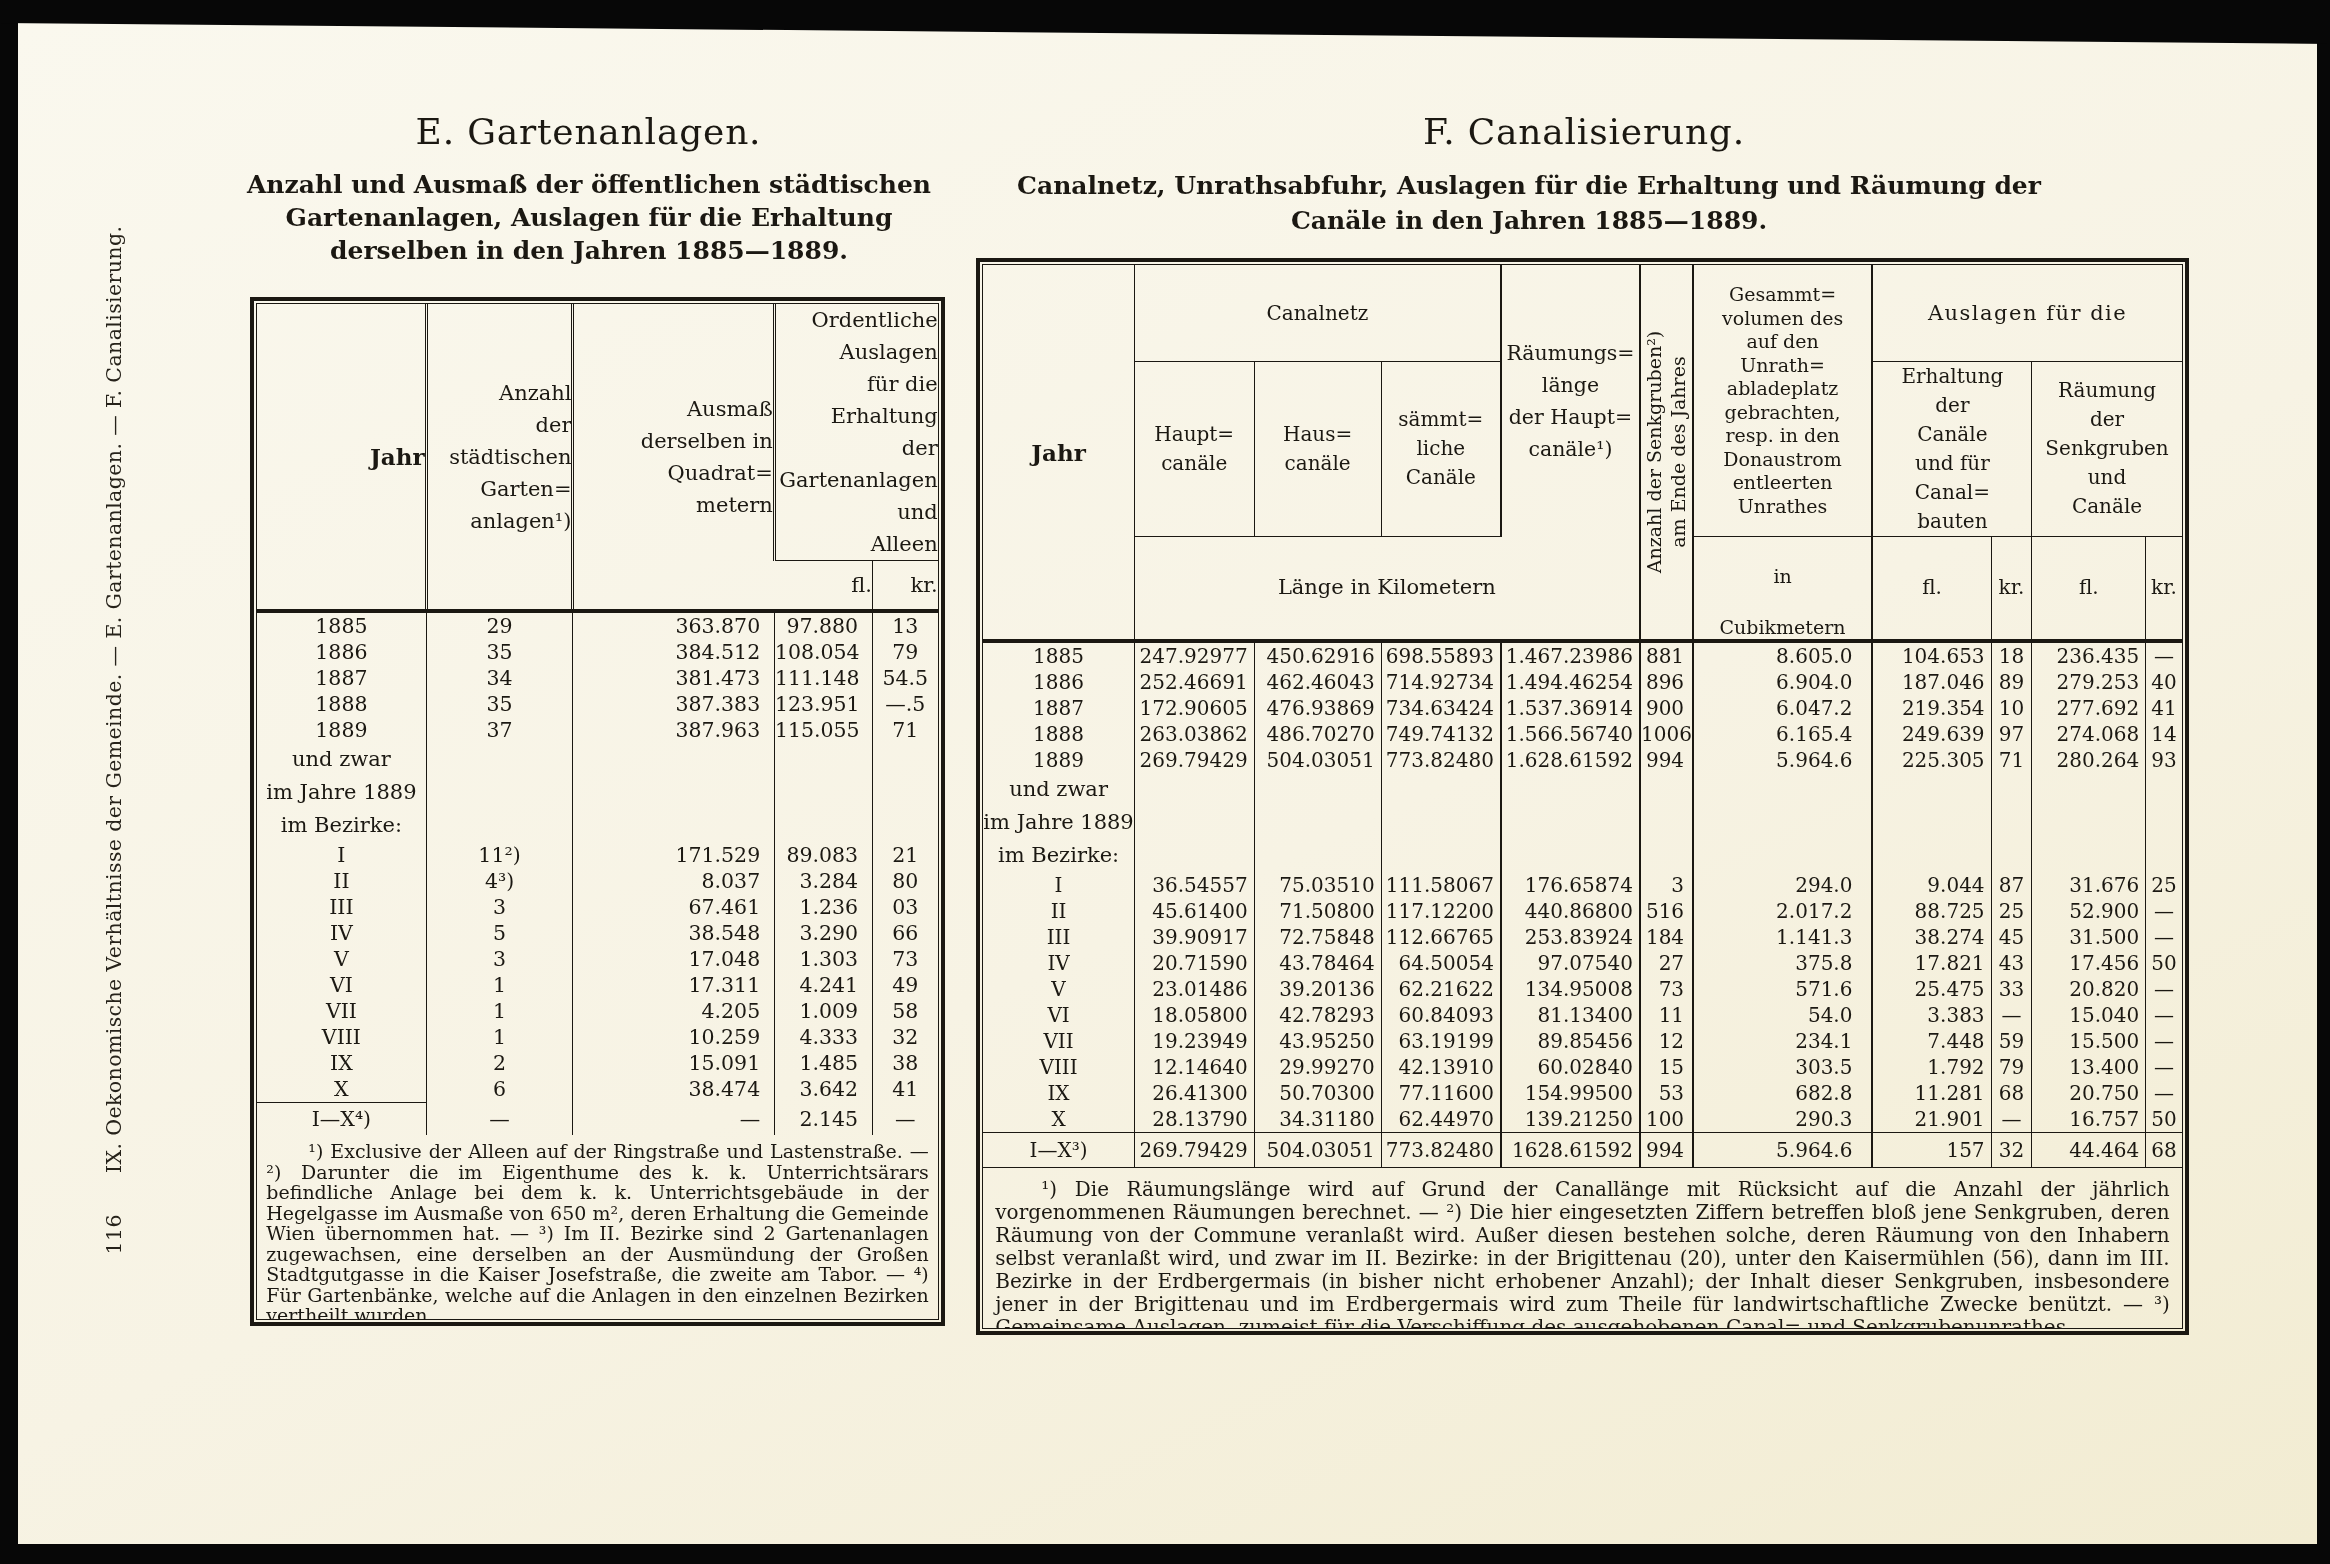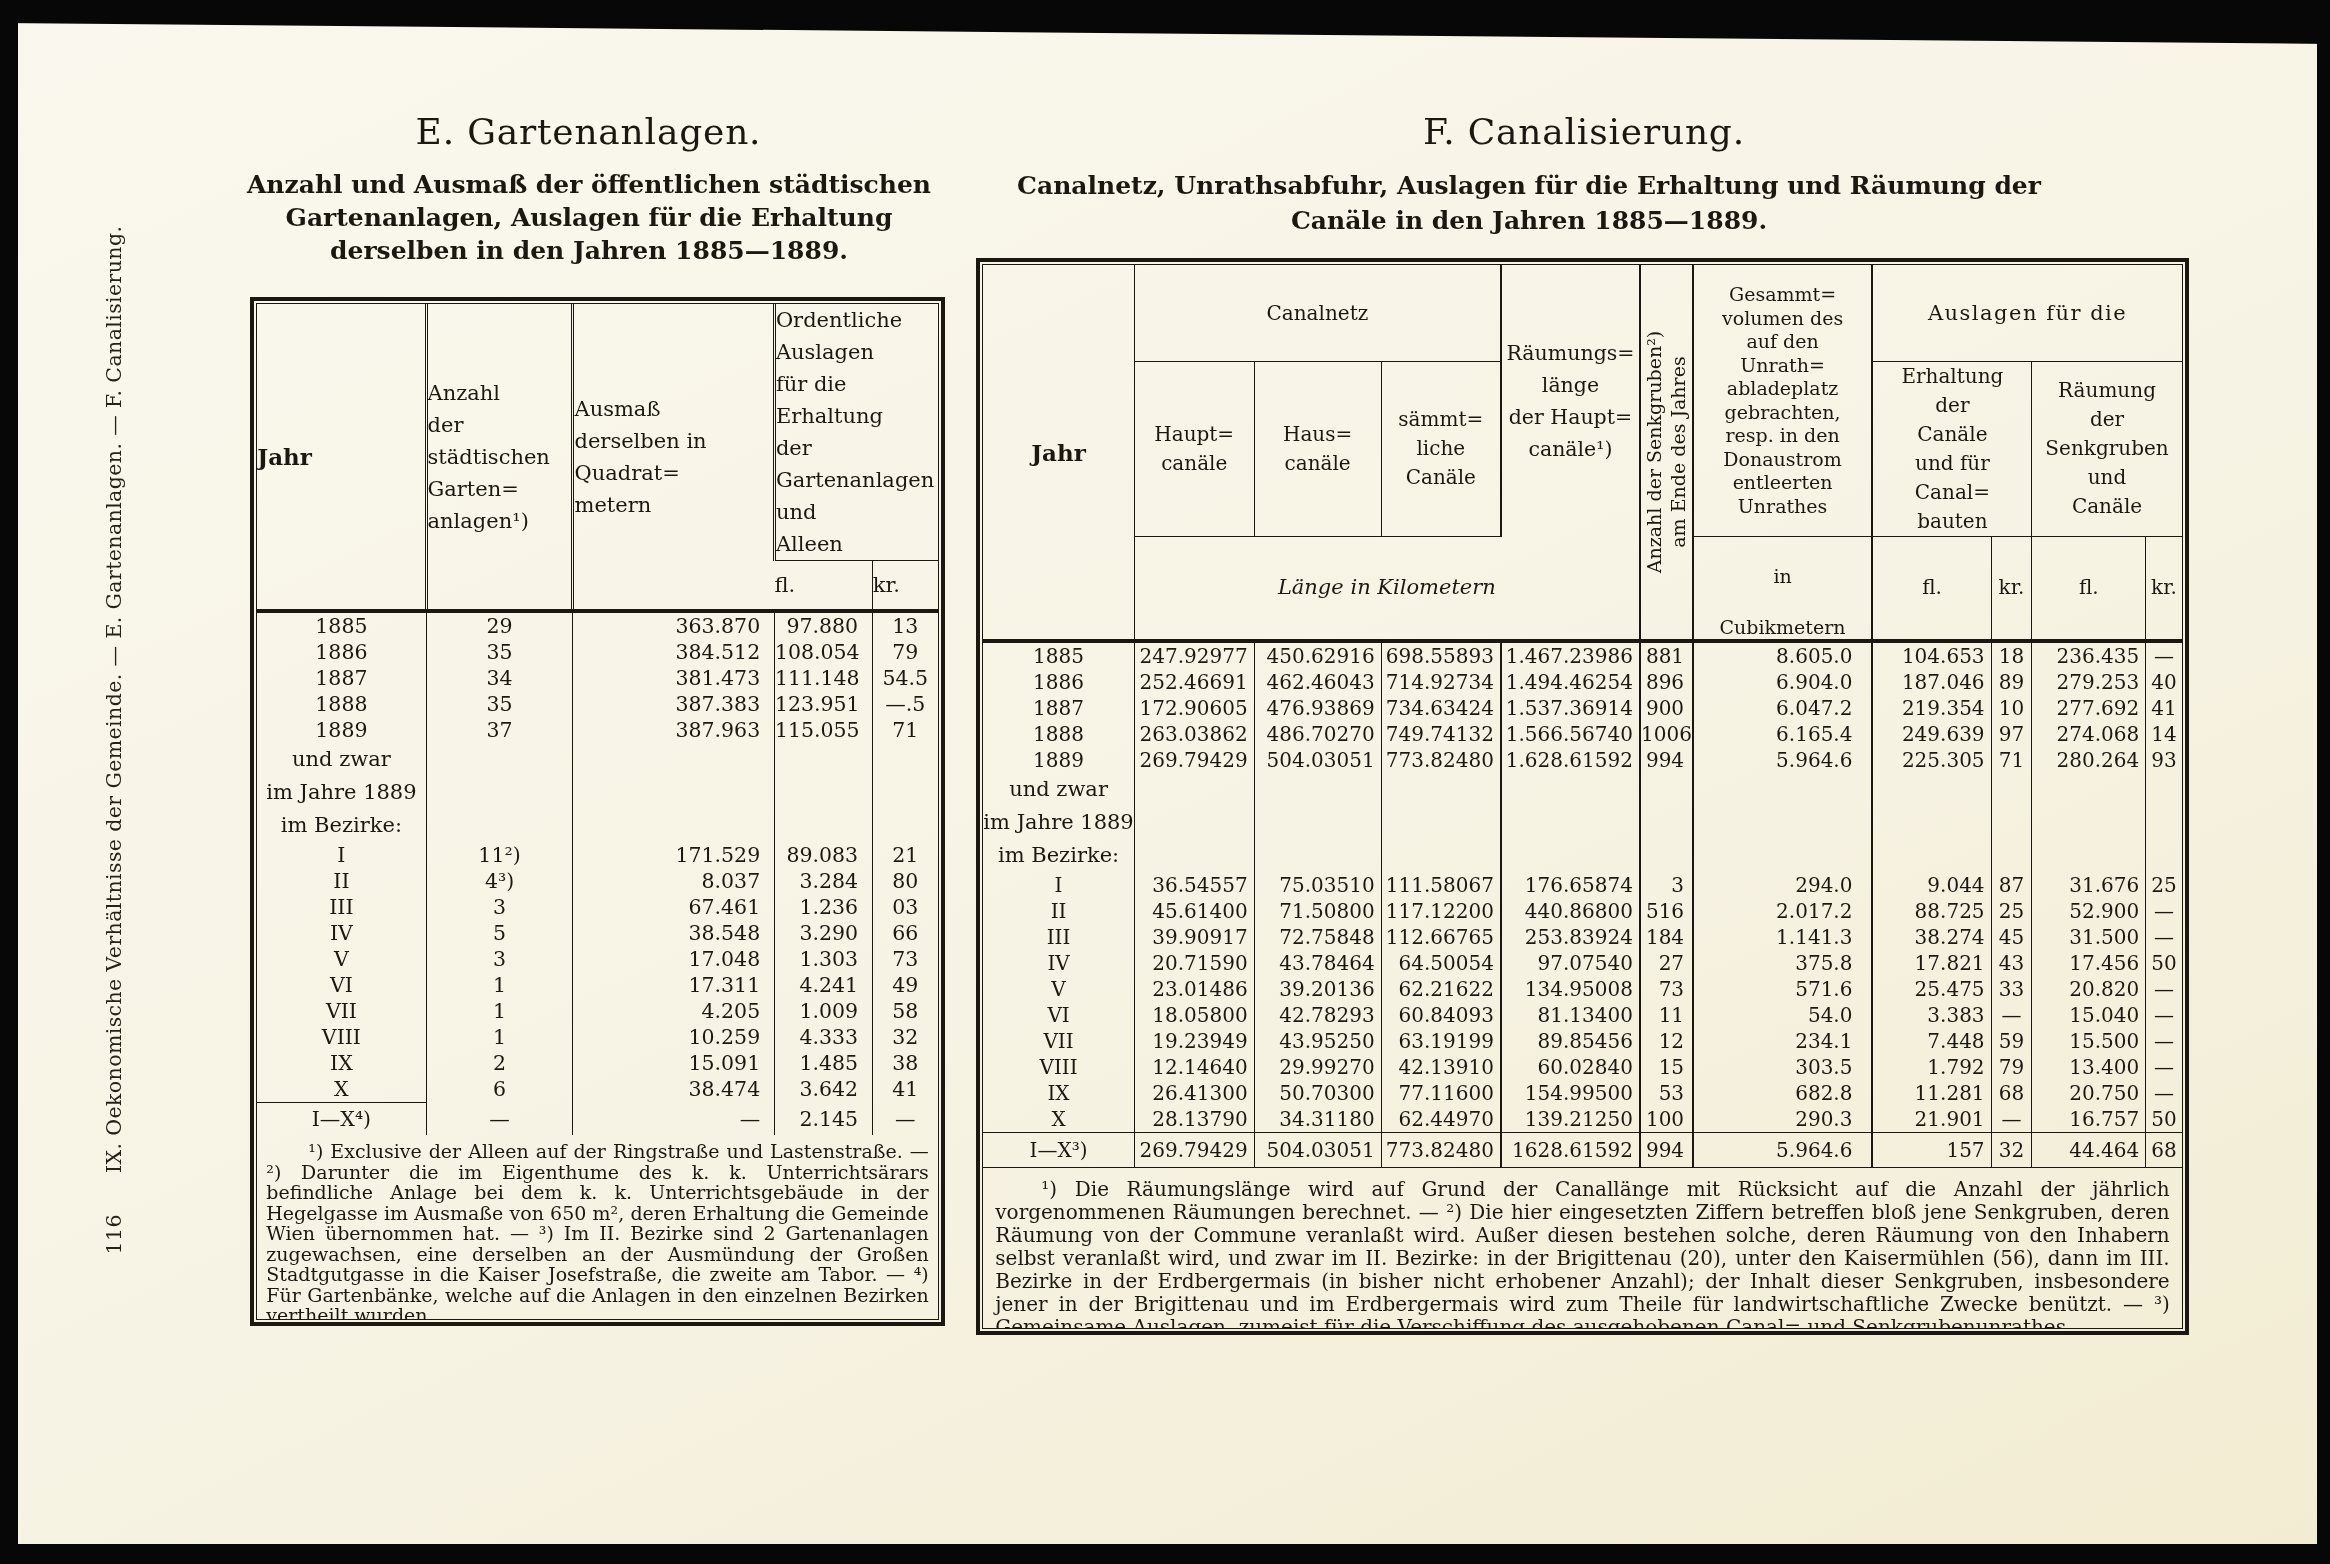--- a/index.html
+++ b/index.html
@@ -40,21 +40,21 @@
   .tframe{position:absolute;border:4.6px solid var(--ink);padding:2.3px;box-sizing:border-box;background:transparent;}
   .tinner{border:1.5px solid var(--ink);width:100%;height:100%;box-sizing:border-box;overflow:hidden;}
   #garden-frame{left:250px;top:297px;width:695px;height:1029px;}
   #canal-frame{left:976px;top:258px;width:1213px;height:1077px;}
   table{width:100%;border-collapse:collapse;table-layout:fixed;}
   th,td{padding:0;font-weight:normal;vertical-align:middle;}
   thead{border-bottom:4.6px solid var(--ink);}
   
   #garden-table thead tr:nth-child(1){height:250px;}
   #garden-table thead tr:nth-child(2){height:50px;}
-  #garden-table th{font-size:21px;line-height:32px;text-align:left;}
+  #garden-table th{font-size:21px;line-height:32px;text-align:right;}
   #garden-table th.h-jahr{font-weight:bold;font-size:23px;}
   #garden-table th.dbl{border-left:3.8px double var(--ink);}
   #garden-table th.sub{border-top:1.1px solid var(--ink);}
   #garden-table th.sub + th.sub{border-left:1.1px solid var(--ink);}
   #garden-table tbody td{height:26px;font-size:20.5px;}
   #garden-table tbody td + td{border-left:1.1px solid var(--ink);}
   #garden-table tbody td:nth-child(1),
   #garden-table tbody td:nth-child(2),
   #garden-table tbody td:nth-child(5){text-align:center;}
   #garden-table tbody td:nth-child(3),
@@ -68,21 +68,21 @@
   #canal-table thead tr:nth-child(2){height:173px;}
   #canal-table thead tr:nth-child(3){height:65px;}
   #canal-table th{font-size:20px;line-height:29px;text-align:center;}
   #canal-table th.h-jahr{font-weight:bold;font-size:23px;}
   #canal-table th.bl{border-left:1.1px solid var(--ink);}
   #canal-table th.blk{border-left:2.7px solid var(--ink);}
   #canal-table th.bb{border-bottom:1.1px solid var(--ink);}
   #canal-table th.h-vol div{line-height:23.5px;font-size:19px;}
   #canal-table th.h-raeum div{line-height:32px;font-size:20.5px;}
   #canal-table th.h-ausl{letter-spacing:1.5px;font-size:21px;}
-  #canal-table th.h-laenge{font-size:21px;font-style:italic;}
+  #canal-table th.h-laenge{font-size:21px;}
   #canal-table th.h-unit div{line-height:23px;font-size:19px;margin-top:28px;}
   #canal-table th.vert{position:relative;}
   #canal-table th.vert .vtext{
     position:absolute;left:50%;top:50%;
     transform:translate(-50%,-50%) rotate(-90deg);
     white-space:nowrap;
   }
   #canal-table th.vert .vtext div{line-height:23.5px;font-size:19px;text-align:center;}
   #canal-table tbody td{height:26px;font-size:20px;}
   #canal-table tbody td + td{border-left:1.1px solid var(--ink);}

